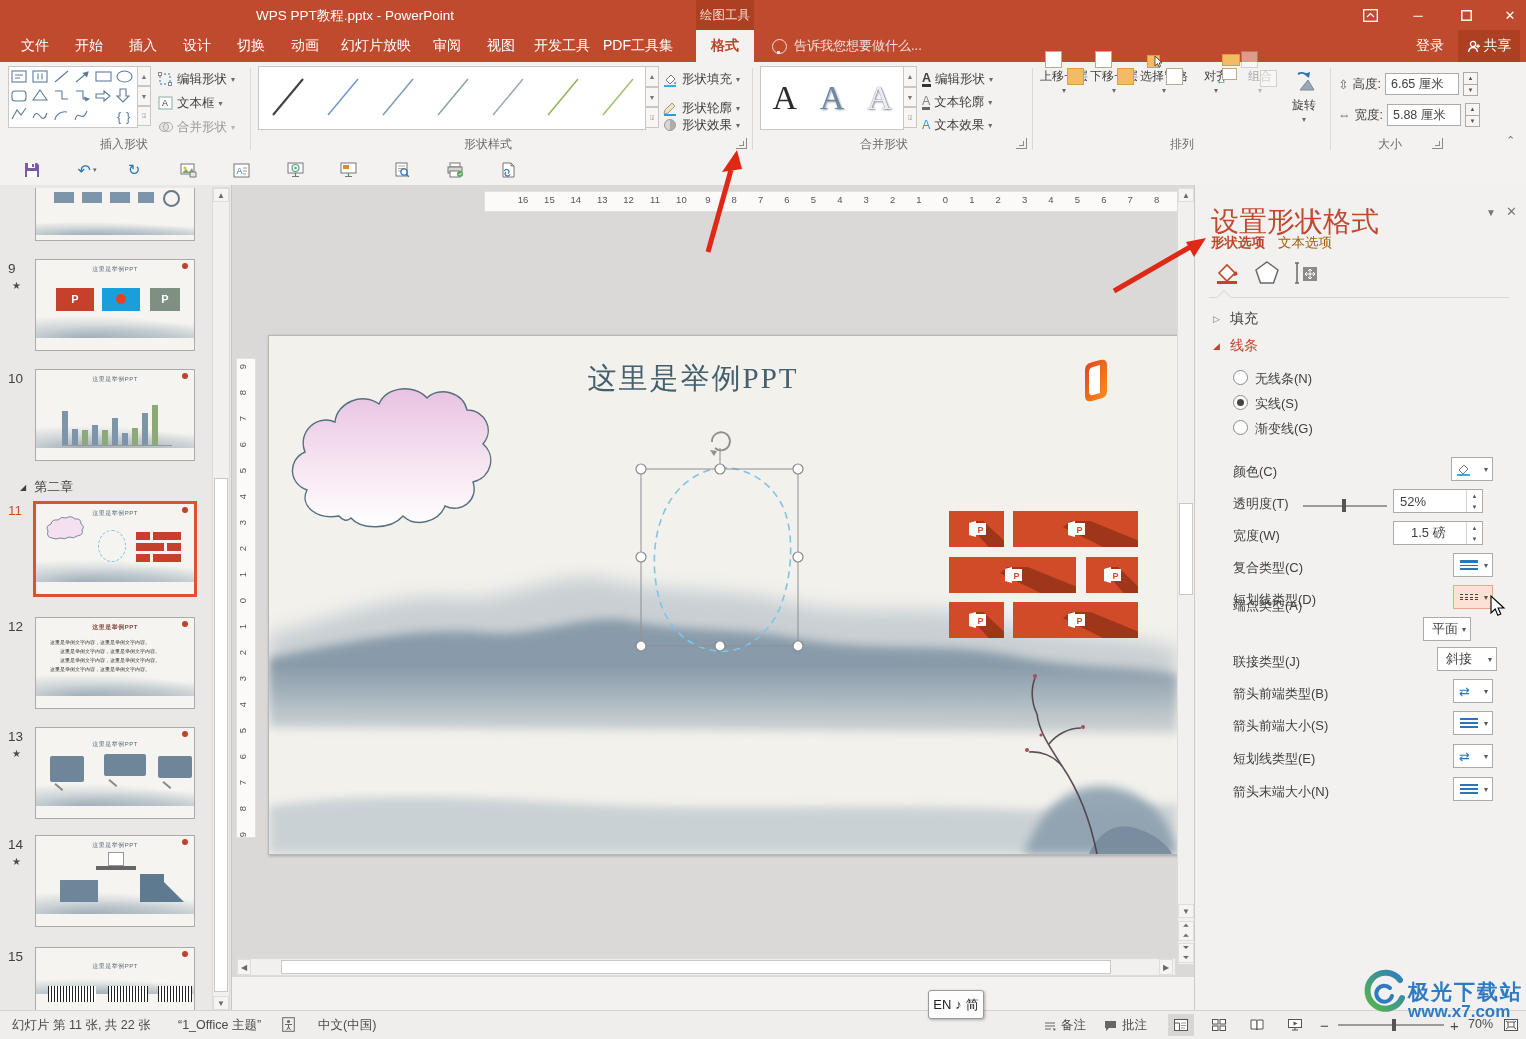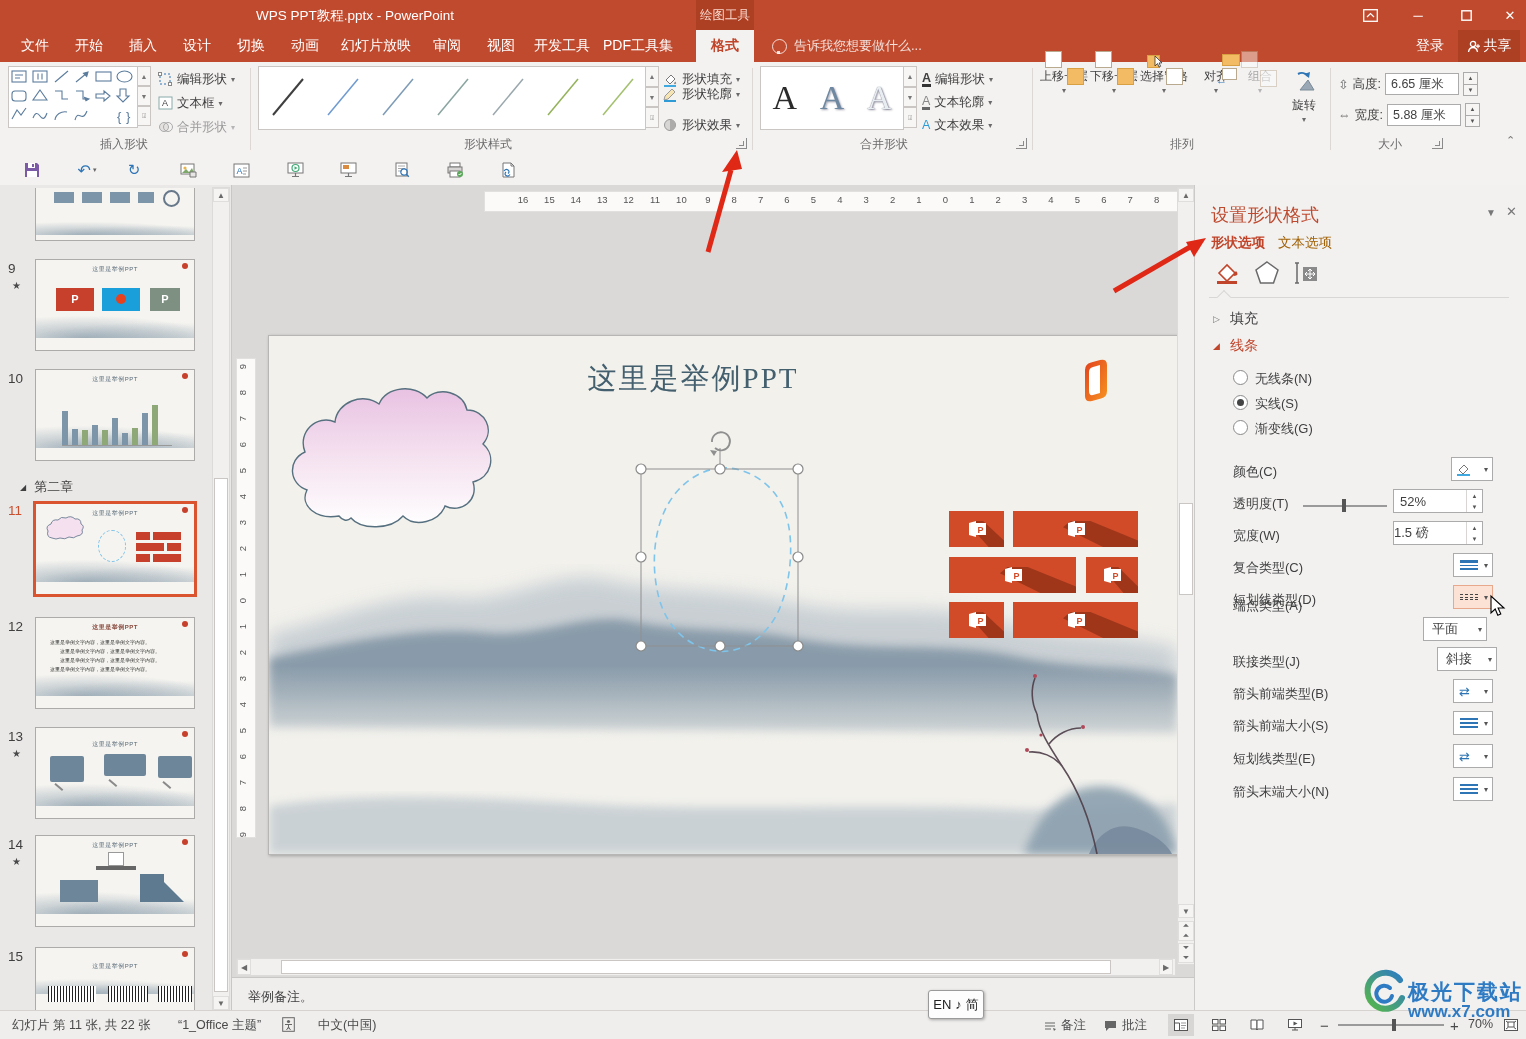--- a/index.html
+++ b/index.html
@@ -68,21 +68,21 @@
   .hruler .ticks span{position:absolute;top:2px;font-size:9.5px;color:#555;transform:translateX(-50%);}
   .vruler{position:absolute;left:4px;top:173px;width:18px;height:478px;background:#FBFAF9;border:1px solid #E2E0DE;overflow:hidden;}
   .vruler .ticks span{position:absolute;left:3px;font-size:9.5px;color:#555;transform:rotate(-90deg);}
   
   .slide{position:absolute;left:36px;top:150px;width:908px;height:518px;background:#F2F1EC;border:1px solid #B8B6B4;box-shadow:1px 1px 3px rgba(0,0,0,.25);}
   .tile{position:absolute;background:#D14B28;overflow:hidden;}
   .tile::before{content:"";position:absolute;inset:0;background:rgba(80,22,6,.38);
        clip-path:polygon(46% 28%,62% 28%,100% 82%,100% 100%,72% 100%,40% 45%);}
   .tile .plogo{position:absolute;left:50%;top:50%;transform:translate(-50%,-50%);width:22px;height:20px;}
   
-  .fp-title{position:absolute;left:16px;top:18px;font-size:18px;color:#BE4A2F;}
+  .fp-title{position:absolute;left:16px;top:18px;font-size:28px;color:#BE4A2F;}
   .fp-tab{position:absolute;top:49px;font-size:13.5px;}
   .fp-section{position:absolute;left:18px;font-size:14px;color:#3F3F3F;display:flex;gap:10px;align-items:center;}
   .fp-label{position:absolute;left:38px;font-size:13px;color:#3F3F3F;white-space:nowrap;}
   .dd{position:absolute;height:24px;background:#fff;border:1px solid #ABABAB;display:flex;align-items:center;box-sizing:border-box;}
   .dd .car{margin-left:auto;padding:0 4px;font-size:8px;color:#555;}
   .radio{position:absolute;width:13px;height:13px;border:1px solid #8a8a8a;border-radius:50%;background:#fff;}
   .radio.on::after{content:"";position:absolute;inset:3px;background:#444;border-radius:50%;}
   .vbox{position:absolute;height:24px;background:#fff;border:1px solid #ABABAB;display:flex;align-items:center;font-size:13px;box-sizing:border-box;}
   .vbox .stp{margin-left:auto;height:100%;width:15px;display:flex;flex-direction:column;border-left:1px solid #D8D6D4;}
   .vbox .stp span{flex:1;font-size:6px;color:#555;display:flex;align-items:center;justify-content:center;}
@@ -233,21 +233,21 @@
     </div>
     <div class="rbtn abs" style="left:662px;top:6px">
       <svg width="16" height="15" viewBox="0 0 16 15">
           <path d="M4 8L9 3l4 4-5 5z" fill="#fff" stroke="#777"></path>
           <path d="M2 13h12v2H2z" fill="#3FA9E0"></path>
           <path d="M13.5 9.5q1.5 2 0 2.6t-1.5-1z" fill="#888"></path>
         </svg>
       <span>形状填充</span>
         <span class="car">▾</span>
     </div>
-    <div class="rbtn abs" style="left:662px;top:21px">
+    <div class="rbtn abs" style="left:662px;top:35px">
       <svg width="16" height="15" viewBox="0 0 16 15">
           <path d="M3 9l7-7 3 3-7 7-4 1z" fill="#F6E5B2" stroke="#999"></path>
           <path d="M2 13h12v2H2z" fill="#2E9BD6"></path>
         </svg>
       <span>形状轮廓</span>
         <span class="car">▾</span>
     </div>
     <div class="rbtn abs" style="left:662px;top:52px">
       <svg width="16" height="15" viewBox="0 0 16 15">
           <circle cx="8" cy="7" r="5.5" fill="#D8D6D4" stroke="#999"></circle>
@@ -731,23 +731,20 @@
       <span class="sv-arrow" style="top:755px;height:20px">⏷<br>⏷</span>
     </div>
 
     <div class="scrollv" style="left:4px;top:773px;width:938px;height:16px">
       <span class="sv-arrow" style="left:0;top:0;width:14px;height:100%">◀</span>
       <span class="sv-thumb" style="left:44px;top:1px;height:12px;width:828px"></span>
       <span class="sv-arrow" style="left:922px;top:0;width:14px;height:100%">▶</span>
     </div>
   </div>
 
-  <div class="notesbar">
-    <span style="position:absolute;left:16px;top:10px">举例备注。</span>
-  </div>
   <div class="ime">
     <span>EN</span>
     <span>♪</span>
     <span>简</span>
   </div>
 
   <div class="rightpanel">
     <div class="fp-title">设置形状格式</div>
     <span class="abs" style="left:291px;top:22px;color:#777;font-size:10px">▼</span>
     <span class="abs" style="left:311px;top:19px;color:#777;font-size:13px">✕</span>
@@ -807,21 +804,21 @@
     <div class="vbox" style="left:198px;top:304px;width:90px">
       <span style="margin-left:6px">52%</span>
       <span class="stp">
           <span>▲</span>
           <span>▼</span>
         </span>
     </div>
 
     <div class="fp-label" style="top:342px">宽度(W)</div>
     <div class="vbox" style="left:198px;top:336px;width:90px">
-      <span style="margin-left:0">1.5 磅</span>
+      <span style="margin-left:17px">1.5 磅</span>
       <span class="stp">
           <span>▲</span>
           <span>▼</span>
         </span>
     </div>
 
     <div class="fp-label" style="top:374px">复合类型(C)</div>
     <div class="dd" style="left:258px;top:368px;width:40px">
       <span class="blines">
           <i style="height:3px"></i>
@@ -835,21 +832,21 @@
     <div class="dd" style="left:258px;top:400px;width:40px;background:#FBE2D5;border-color:#E8A88C">
       <span class="dashlines" style="margin-left:6px">
           <i></i>
           <i></i>
           <i></i>
         </span>
       <span class="car">▾</span>
     </div>
 
     <div class="fp-label" style="top:412px">端点类型(A)</div>
-    <div class="dd" style="left:228px;top:432px;width:64px">
+    <div class="dd" style="left:228px;top:432px;width:48px">
       <span style="margin-left:8px;font-size:13px">平面</span>
       <span class="car">▾</span>
     </div>
 
     <div class="fp-label" style="top:468px">联接类型(J)</div>
     <div class="dd" style="left:242px;top:462px;width:60px">
       <span style="margin-left:8px;font-size:13px">斜接</span>
       <span class="car">▾</span>
     </div>
 

